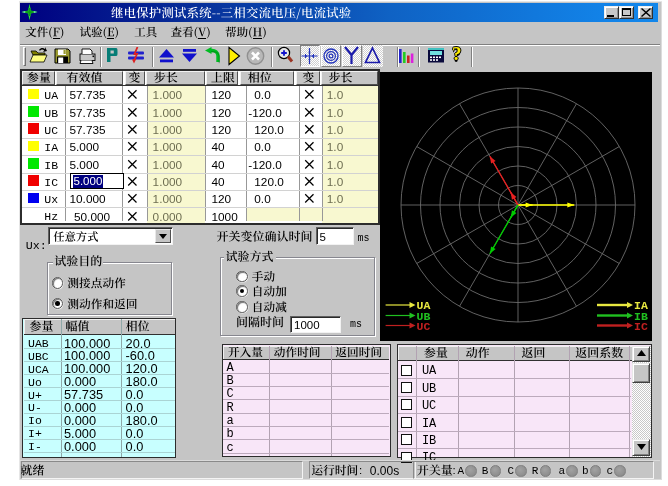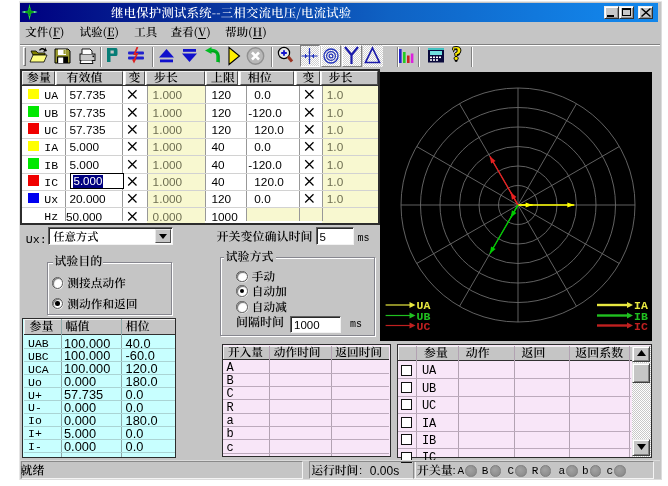--- a/index.html
+++ b/index.html
@@ -227,41 +227,41 @@
   </svg>
 <div style="position:absolute;left:152.6px;top:176.9px;font:normal 11.8px 'Liberation Sans',sans-serif;color:#6e6e52;letter-spacing:0px;white-space:pre;line-height:1">1.000</div>
 <div style="position:absolute;left:211.5px;top:176.9px;font:normal 11.8px 'Liberation Sans',sans-serif;color:#000;letter-spacing:0px;white-space:pre;line-height:1">40</div>
 <div style="position:absolute;left:254.3px;top:176.9px;font:normal 11.8px 'Liberation Sans',sans-serif;color:#000;letter-spacing:0px;white-space:pre;line-height:1">120.0</div>
 <svg style="position:absolute;left:303.5px;top:175.9px" width="11" height="11" viewBox="0 0 11 11">
     <path d="M1.2 1.2 L9.5 9.5 M9.5 1.2 L1.2 9.5" stroke="#000" stroke-width="1.25"></path>
   </svg>
 <div style="position:absolute;left:326.8px;top:176.9px;font:normal 11.8px 'Liberation Sans',sans-serif;color:#6e6e52;letter-spacing:0px;white-space:pre;line-height:1">1.0</div>
 <div style="position:absolute;left:28px;top:192.6px;width:10.5px;height:10.5px;background:#0000f0"></div>
 <div style="position:absolute;left:44.3px;top:194.1px;font:normal 11.5px 'Liberation Mono',monospace;color:#000;letter-spacing:0px;white-space:pre;line-height:1">Ux</div>
-<div style="position:absolute;left:69.5px;top:194.2px;font:normal 11.8px 'Liberation Sans',sans-serif;color:#000;letter-spacing:0px;white-space:pre;line-height:1">20.000</div>
+<div style="position:absolute;left:69.5px;top:194.2px;font:normal 11.8px 'Liberation Sans',sans-serif;color:#000;letter-spacing:0px;white-space:pre;line-height:1">10.000</div>
 <svg style="position:absolute;left:127.3px;top:193.2px" width="11" height="11" viewBox="0 0 11 11">
     <path d="M1.2 1.2 L9.5 9.5 M9.5 1.2 L1.2 9.5" stroke="#000" stroke-width="1.25"></path>
   </svg>
 <div style="position:absolute;left:152.6px;top:194.2px;font:normal 11.8px 'Liberation Sans',sans-serif;color:#6e6e52;letter-spacing:0px;white-space:pre;line-height:1">1.000</div>
 <div style="position:absolute;left:211.5px;top:194.2px;font:normal 11.8px 'Liberation Sans',sans-serif;color:#000;letter-spacing:0px;white-space:pre;line-height:1">120</div>
 <div style="position:absolute;left:254.3px;top:194.2px;font:normal 11.8px 'Liberation Sans',sans-serif;color:#000;letter-spacing:0px;white-space:pre;line-height:1">0.0</div>
 <svg style="position:absolute;left:303.5px;top:193.2px" width="11" height="11" viewBox="0 0 11 11">
     <path d="M1.2 1.2 L9.5 9.5 M9.5 1.2 L1.2 9.5" stroke="#000" stroke-width="1.25"></path>
   </svg>
 <div style="position:absolute;left:326.8px;top:194.2px;font:normal 11.8px 'Liberation Sans',sans-serif;color:#6e6e52;letter-spacing:0px;white-space:pre;line-height:1">1.0</div>
 <div style="position:absolute;left:44.3px;top:211.4px;font:normal 11.5px 'Liberation Mono',monospace;color:#000;letter-spacing:0px;white-space:pre;line-height:1">Hz</div>
-<div style="position:absolute;left:66px;top:211.5px;font:normal 11.8px 'Liberation Sans',sans-serif;color:#000;letter-spacing:0px;white-space:pre;line-height:1">50.000</div>
+<div style="position:absolute;left:74px;top:211.5px;font:normal 11.8px 'Liberation Sans',sans-serif;color:#000;letter-spacing:0px;white-space:pre;line-height:1">50.000</div>
 <svg style="position:absolute;left:127.3px;top:210.5px" width="11" height="11" viewBox="0 0 11 11">
     <path d="M1.2 1.2 L9.5 9.5 M9.5 1.2 L1.2 9.5" stroke="#000" stroke-width="1.25"></path>
   </svg>
 <div style="position:absolute;left:152.6px;top:211.5px;font:normal 11.8px 'Liberation Sans',sans-serif;color:#6e6e52;letter-spacing:0px;white-space:pre;line-height:1">0.000</div>
 <div style="position:absolute;left:211.5px;top:211.5px;font:normal 11.8px 'Liberation Sans',sans-serif;color:#000;letter-spacing:0px;white-space:pre;line-height:1">1000</div>
 <div style="position:absolute;left:70px;top:172.8px;width:54px;height:16px;background:#fff;border:1.6px solid #000"></div>
 <div style="position:absolute;left:72.5px;top:174.6px;background:#000080;color:#fff;font:11.5px 'Liberation Sans',sans-serif;line-height:1.15;padding:0 1px">5.000</div>
-<div style="position:absolute;left:25.8px;top:235px;font:normal 11.7px 'Liberation Mono',monospace;color:#000;letter-spacing:0px;white-space:pre;line-height:1">Ux:</div>
+<div style="position:absolute;left:25.8px;top:241px;font:normal 11.7px 'Liberation Mono',monospace;color:#000;letter-spacing:0px;white-space:pre;line-height:1">Ux:</div>
 <div style="position:absolute;left:47.5px;top:227px;width:125px;height:17.5px;background:#fff;border:1px solid;border-color:#606060 #f2f2f2 #f2f2f2 #606060;box-shadow:inset 1px 1px 0 #2a2a2a"></div>
 <div style="position:absolute;left:155px;top:229.2px;width:15.5px;height:13.5px;background:#c5c5c5;border:1px solid;border-color:#e8e8e8 #505050 #505050 #e8e8e8"></div>
 <svg style="position:absolute;left:159px;top:234px" width="8" height="5" viewBox="0 0 8 5">
     <path d="M0 0 L8 0 L4 5 Z" fill="#000"></path>
   </svg>
 <div style="position:absolute;left:315.5px;top:227px;width:38px;height:18px;background:#fff;border:1px solid;border-color:#606060 #f2f2f2 #f2f2f2 #606060;box-shadow:inset 1px 1px 0 #2a2a2a"></div>
 <div style="position:absolute;left:319.5px;top:231.7px;font:normal 11.5px 'Liberation Sans',sans-serif;color:#000;letter-spacing:0px;white-space:pre;line-height:1">5</div>
 <div style="position:absolute;left:357.5px;top:233.5px;font:normal 10px 'Liberation Mono',monospace;color:#000;letter-spacing:0px;white-space:pre;line-height:1">ms</div>
 <div style="position:absolute;left:47px;top:261.5px;width:125px;height:53px;border:1px solid #87878f;box-shadow:inset 1px 1px 0 #fff,1px 1px 0 #fff"></div>
 <div style="position:absolute;left:52.5px;top:252.5px;width:50px;height:14px;background:#c5c5c5"></div>
@@ -285,21 +285,21 @@
 <div style="position:absolute;left:23.5px;top:360.9px;width:151px;height:1px;background:#aad4d4"></div>
 <div style="position:absolute;left:23.5px;top:373.85px;width:151px;height:1px;background:#aad4d4"></div>
 <div style="position:absolute;left:23.5px;top:386.8px;width:151px;height:1px;background:#aad4d4"></div>
 <div style="position:absolute;left:23.5px;top:399.75px;width:151px;height:1px;background:#aad4d4"></div>
 <div style="position:absolute;left:23.5px;top:412.7px;width:151px;height:1px;background:#aad4d4"></div>
 <div style="position:absolute;left:23.5px;top:425.65px;width:151px;height:1px;background:#aad4d4"></div>
 <div style="position:absolute;left:23.5px;top:438.6px;width:151px;height:1px;background:#aad4d4"></div>
 <div style="position:absolute;left:23.5px;top:451.55px;width:151px;height:1px;background:#aad4d4"></div>
 <div style="position:absolute;left:28px;top:337.7px;font:normal 11.5px 'Liberation Mono',monospace;color:#000;letter-spacing:0px;white-space:pre;line-height:1">UAB</div>
 <div style="position:absolute;left:64px;top:337.5px;font:normal 12.8px 'Liberation Sans',sans-serif;color:#000;letter-spacing:0px;white-space:pre;line-height:1">100.000</div>
-<div style="position:absolute;left:125.6px;top:337.5px;font:normal 12.8px 'Liberation Sans',sans-serif;color:#000;letter-spacing:0px;white-space:pre;line-height:1">40.0</div>
+<div style="position:absolute;left:125.6px;top:337.5px;font:normal 12.8px 'Liberation Sans',sans-serif;color:#000;letter-spacing:0px;white-space:pre;line-height:1">20.0</div>
 <div style="position:absolute;left:28px;top:350.65px;font:normal 11.5px 'Liberation Mono',monospace;color:#000;letter-spacing:0px;white-space:pre;line-height:1">UBC</div>
 <div style="position:absolute;left:64px;top:350.45px;font:normal 12.8px 'Liberation Sans',sans-serif;color:#000;letter-spacing:0px;white-space:pre;line-height:1">100.000</div>
 <div style="position:absolute;left:125.6px;top:350.45px;font:normal 12.8px 'Liberation Sans',sans-serif;color:#000;letter-spacing:0px;white-space:pre;line-height:1">-60.0</div>
 <div style="position:absolute;left:28px;top:363.6px;font:normal 11.5px 'Liberation Mono',monospace;color:#000;letter-spacing:0px;white-space:pre;line-height:1">UCA</div>
 <div style="position:absolute;left:64px;top:363.4px;font:normal 12.8px 'Liberation Sans',sans-serif;color:#000;letter-spacing:0px;white-space:pre;line-height:1">100.000</div>
 <div style="position:absolute;left:125.6px;top:363.4px;font:normal 12.8px 'Liberation Sans',sans-serif;color:#000;letter-spacing:0px;white-space:pre;line-height:1">120.0</div>
 <div style="position:absolute;left:28px;top:376.55px;font:normal 11.5px 'Liberation Mono',monospace;color:#000;letter-spacing:0px;white-space:pre;line-height:1">Uo</div>
 <div style="position:absolute;left:64px;top:376.35px;font:normal 12.8px 'Liberation Sans',sans-serif;color:#000;letter-spacing:0px;white-space:pre;line-height:1">0.000</div>
 <div style="position:absolute;left:125.6px;top:376.35px;font:normal 12.8px 'Liberation Sans',sans-serif;color:#000;letter-spacing:0px;white-space:pre;line-height:1">180.0</div>
 <div style="position:absolute;left:28px;top:389.5px;font:normal 11.5px 'Liberation Mono',monospace;color:#000;letter-spacing:0px;white-space:pre;line-height:1">U+</div>

